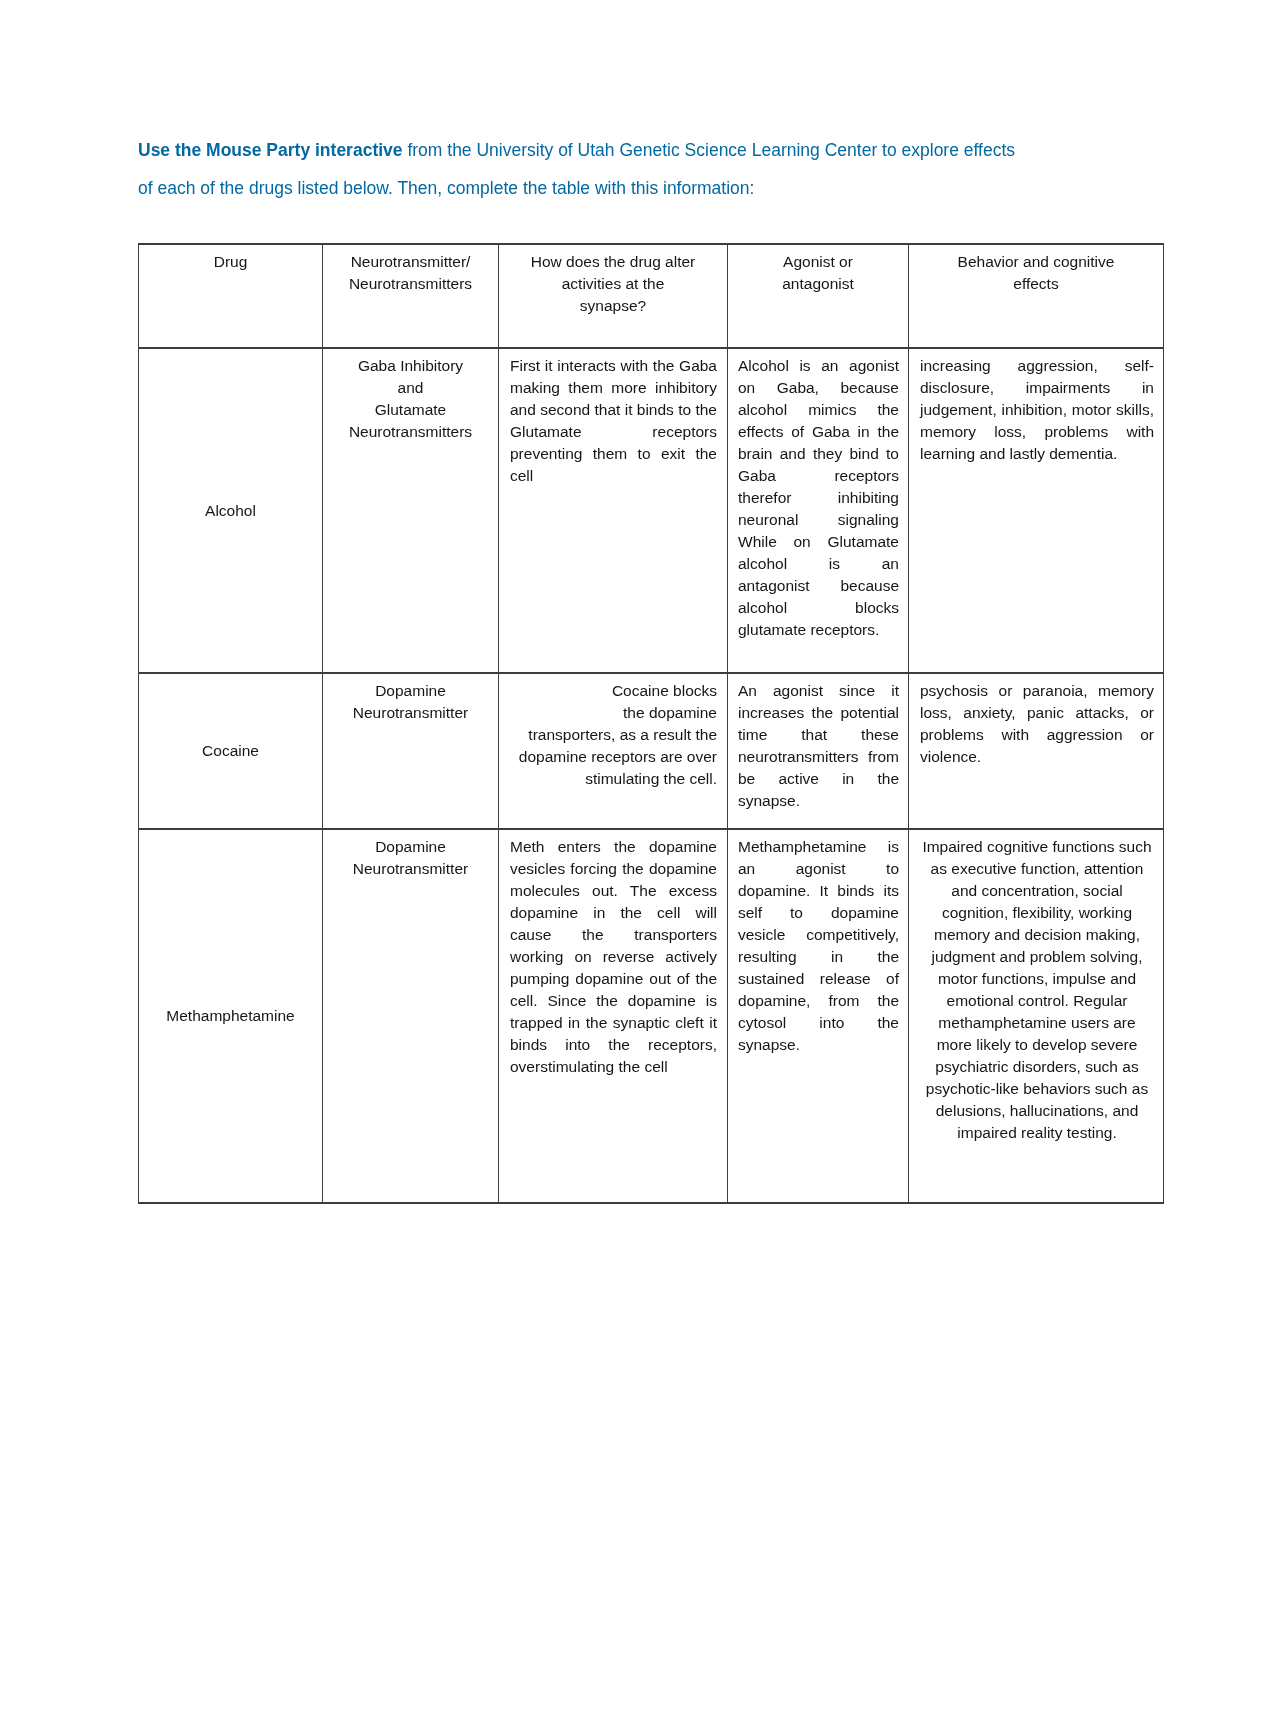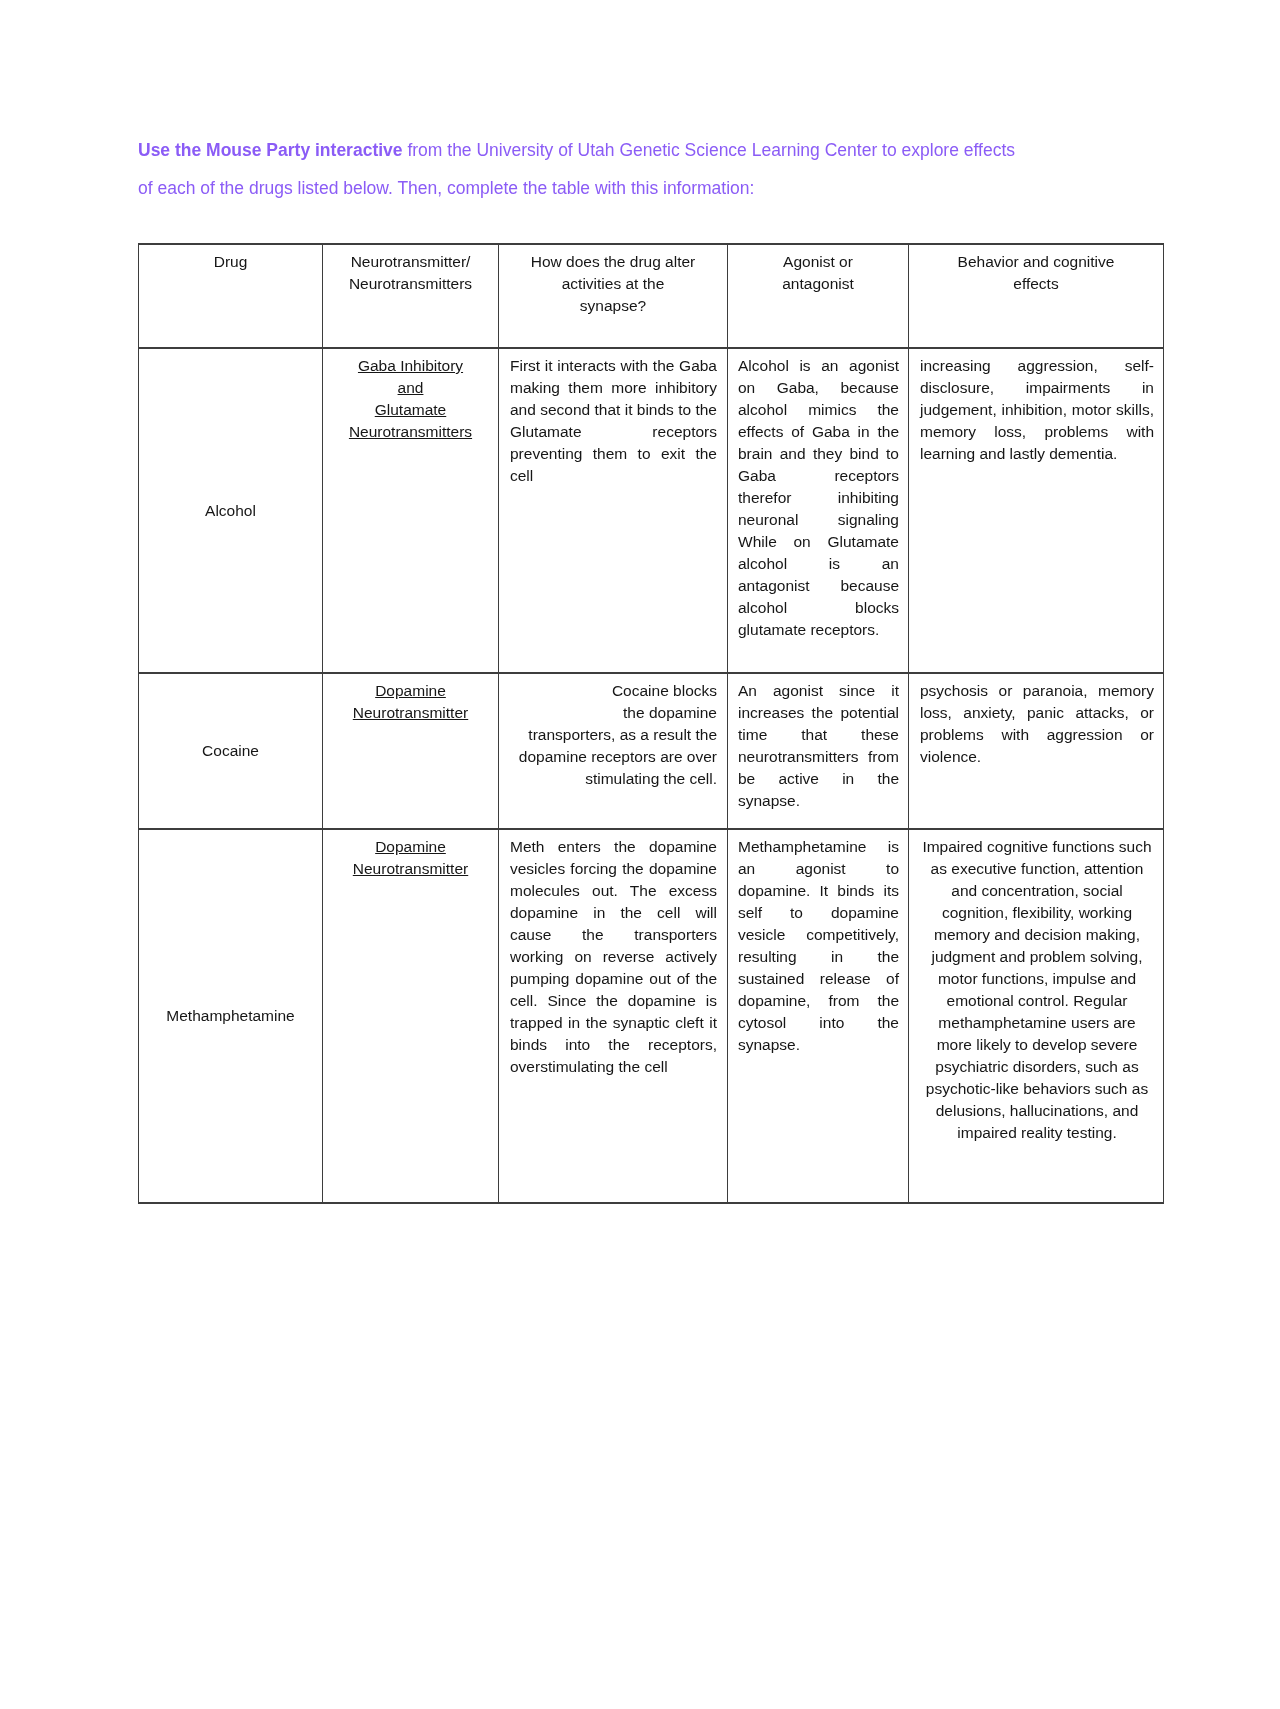--- a/index.html
+++ b/index.html
@@ -17,21 +17,21 @@
   h1.doc-title {
     font-size: 21px;
     font-weight: bold;
     letter-spacing: 0.2px;
     color: #141414;
     margin-bottom: 26px;
   }
   p.intro {
     font-size: 17.5px;
     line-height: 38px;
-    color: #8b5cf6;
+    color: #0369a1;
     max-width: 880px;
     margin-bottom: 36px;
   }
   p.intro .lead-bold { font-weight: bold; }
 
   table.drug-table {
     border-collapse: collapse;
     width: 1025px;
     table-layout: fixed;
     font-size: 15.5px;
@@ -57,21 +57,20 @@
 
   td.col-drug {
     text-align: center;
     vertical-align: middle;
     padding: 4px 7px;
   }
   td.col-neuro {
     text-align: center;
     padding: 6px 24px;
     white-space: pre-line;
-    text-decoration: underline;
   }
   td.col-synapse {
     text-align: justify;
     padding: 6px 10px 6px 11px;
     white-space: pre-line;
     margin-left: 45px;
   }
   td.col-synapse.align-left { text-align: right; }
   td.col-agonist {
     text-align: justify;

